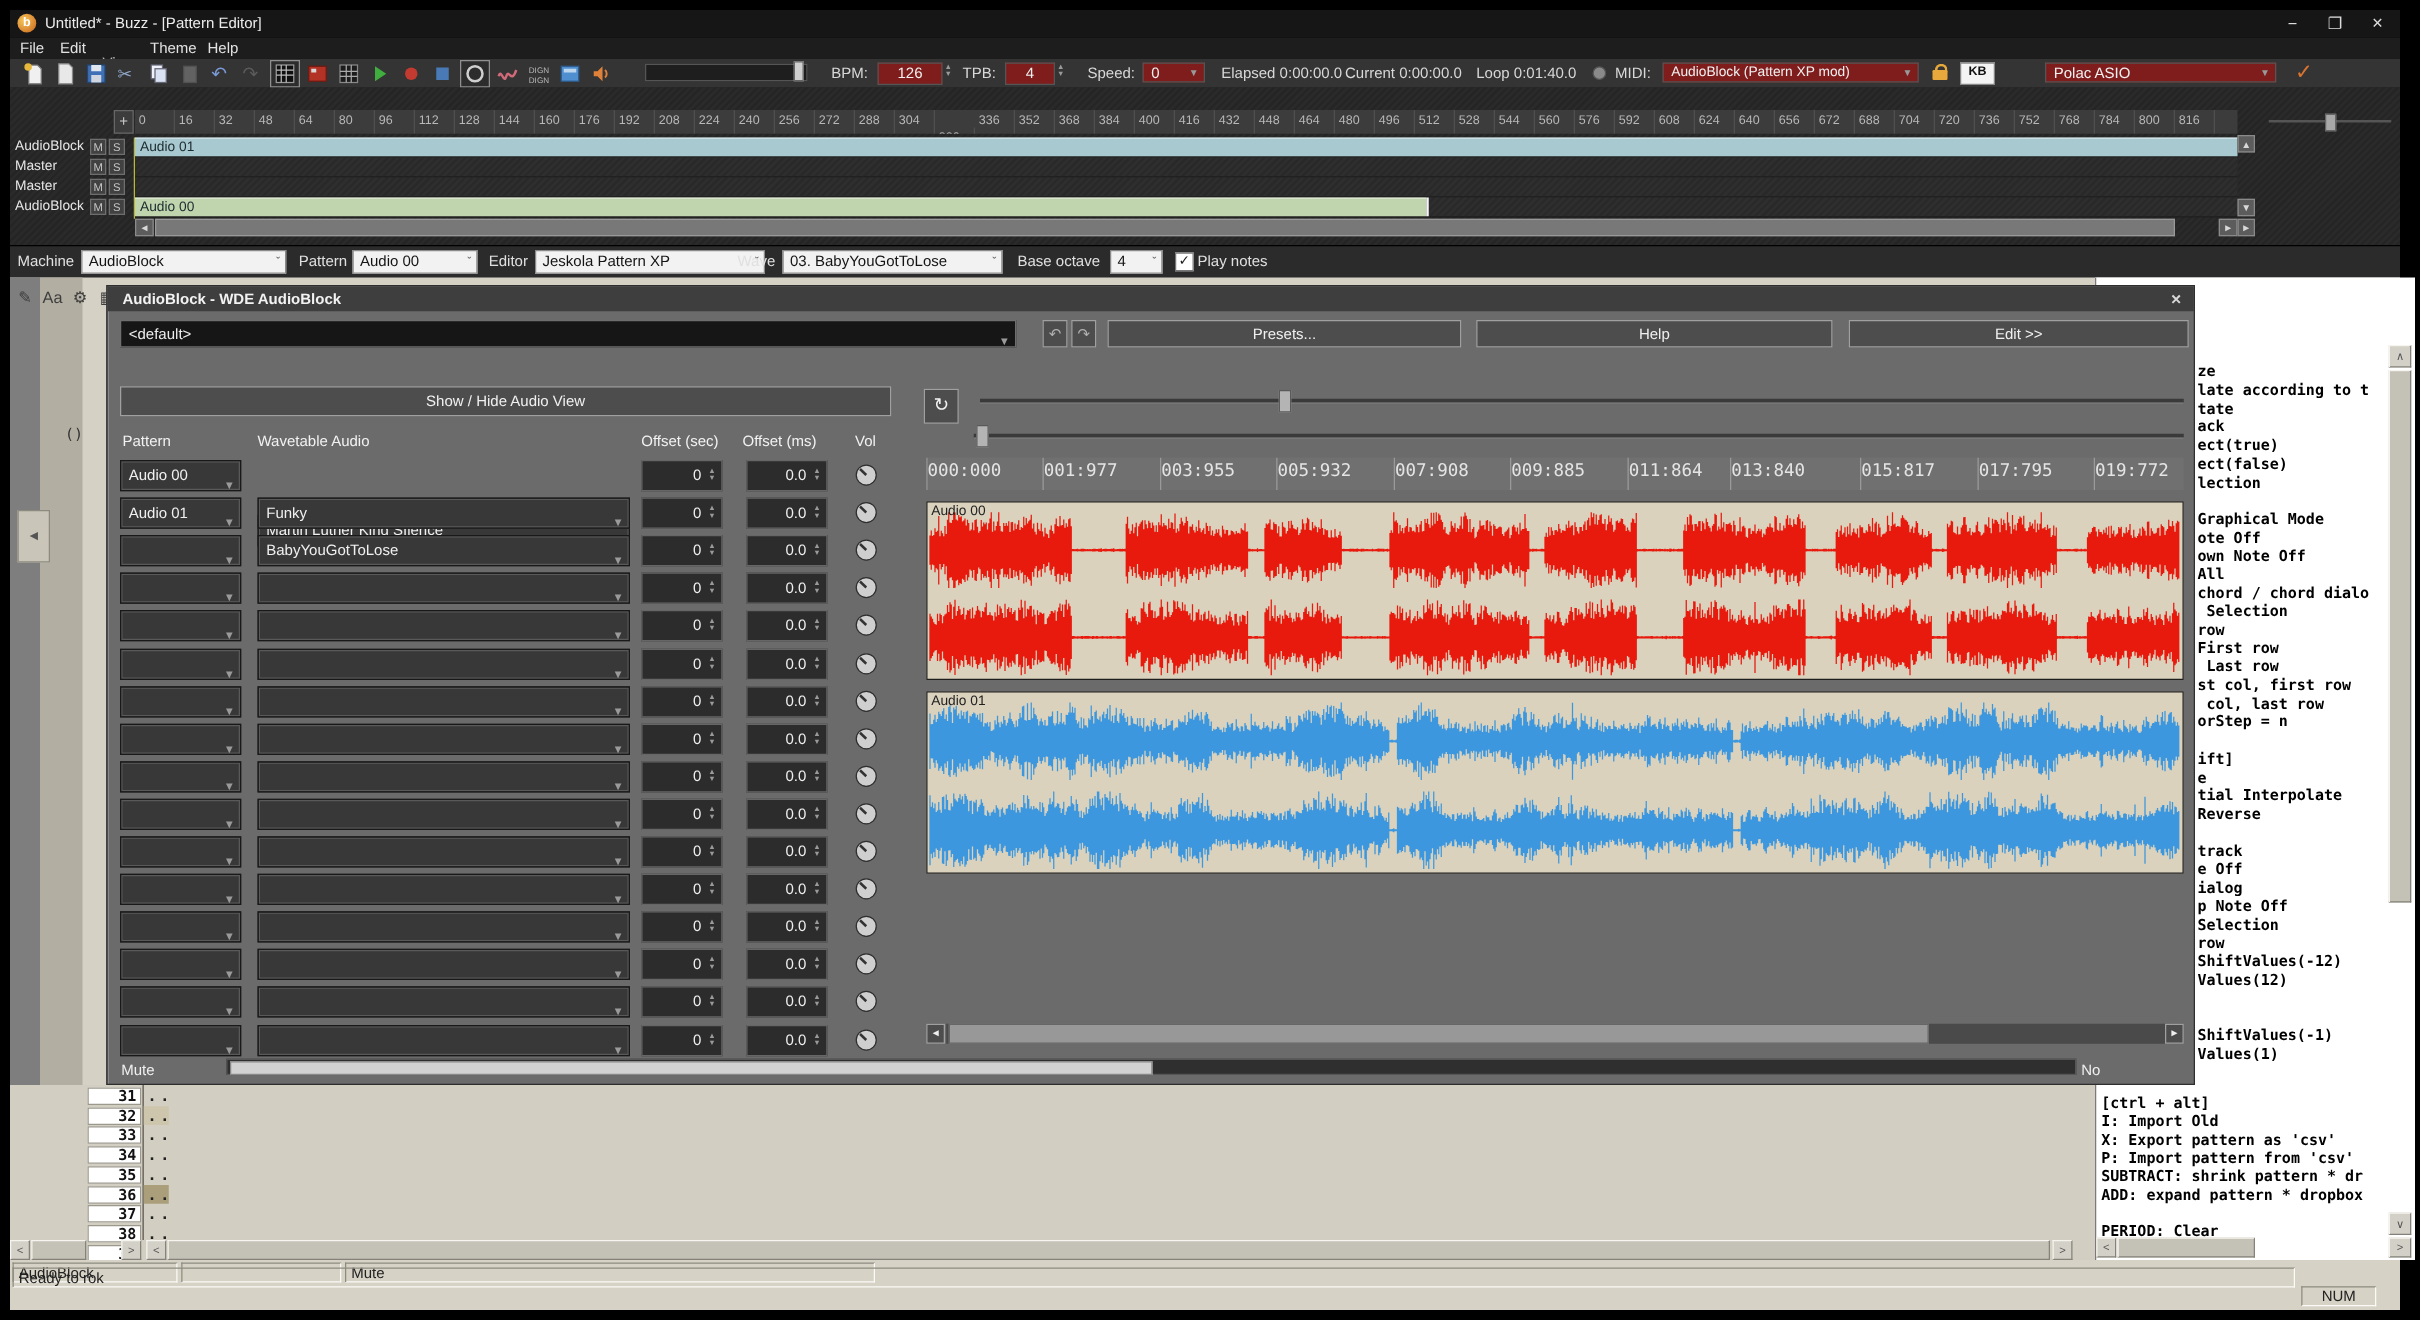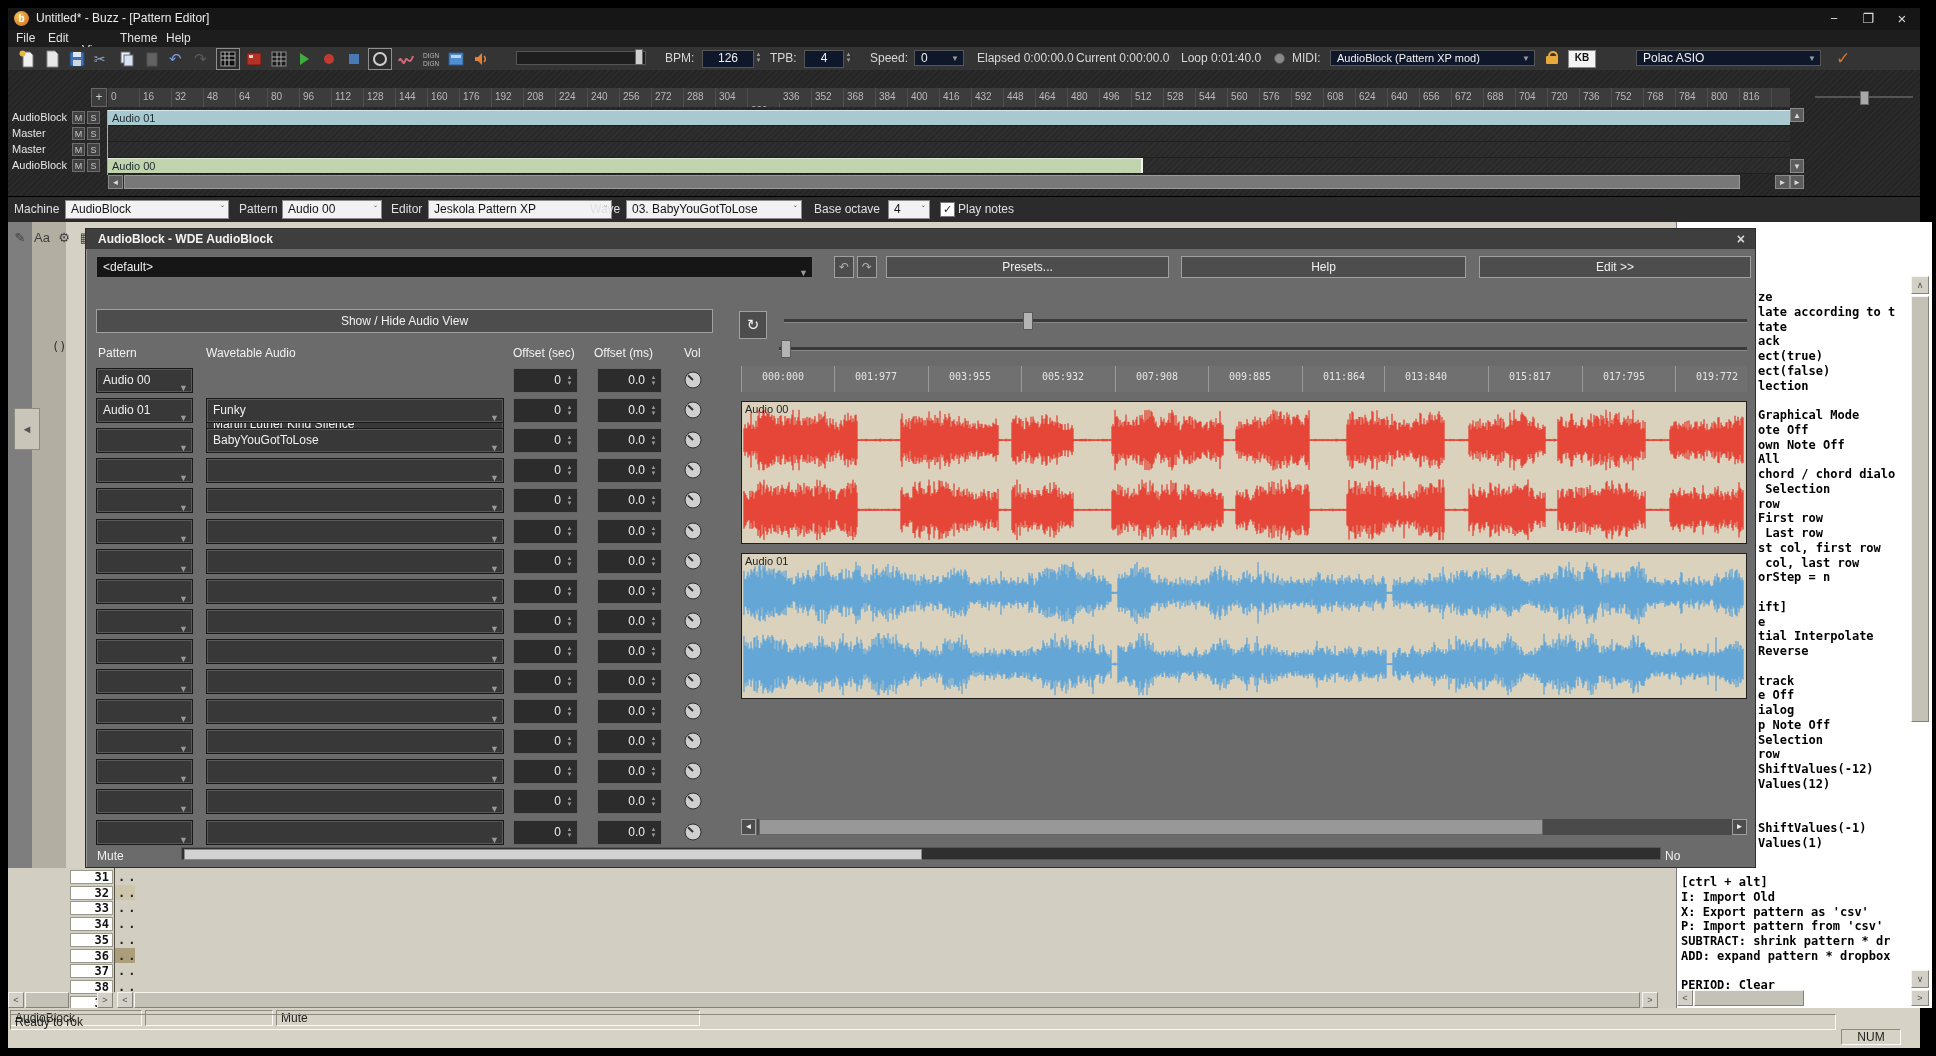--- a/index.html
+++ b/index.html
@@ -12,21 +12,21 @@
             color:#fff;font-weight:bold;font-size:10px;text-align:center;line-height:15px;}
   .winbtn{top:2px;width:28px;height:18px;text-align:center;line-height:17px;font-size:13px;color:#dcdcdc;}
   #menubar{left:8px;top:30px;width:1912px;height:17px;background:#1d1d1d;font-size:12px;}
   .menu-item{position:absolute;top:1px;color:#e2e2e2;}
   #toolbar{left:8px;top:47px;width:1912px;height:23px;background:#343434;border-bottom:1px solid #1a1a1a;font-size:12px;}
   #tbicons{left:8px;top:1px;height:21px;display:flex;align-items:center;gap:3px;}
   .tbicon{width:22px;height:20px;display:flex;align-items:center;justify-content:center;}
   .tbicon.pressed{border:1px solid #8f8f8f;background:#2c2c2c;}
   .tbicon.dim{opacity:.45;}
   .tbtext{color:#d8d8d8;}
-  .darkfield{background:#0f172a;border:1px solid #555;color:#f0f0f0;text-align:center;}
+  .darkfield{background:#7f1d1d;border:1px solid #555;color:#f0f0f0;text-align:center;}
   .spincol{position:absolute;color:#9a9a9a;font-size:6px;line-height:6px;text-align:center;width:9px;}
   #tb-volume-track{background:#1e1e1e;border:1px solid #555;height:12px;width:128px;}
   #tb-volume-thumb{position:absolute;right:3px;top:-2px;width:6px;height:14px;background:#cfcfcf;border:1px solid #666;}
   .ledcircle{width:9px;height:9px;border-radius:50%;background:#8a8a8a;border:1px solid #555;}
   .kbbtn{background:#f4f4f4;border:1px solid #888;color:#111;font-weight:bold;font-size:10px;text-align:center;line-height:14px;}
   .lockbody{position:absolute;left:0;top:5px;width:12px;height:8px;background:#e8a93c;border-radius:1px;}
   .lockarc{position:absolute;left:2px;top:0;width:6px;height:6px;border:2px solid #e8a93c;border-bottom:none;border-radius:5px 5px 0 0;}
   .checkmark{color:#d8742f;font-weight:bold;font-size:17px;}
   
   #sequencer{left:8px;top:70px;width:1912px;height:126px;background:repeating-linear-gradient(135deg,#2a2a2a 0 2px,#252525 2px 4px);}
@@ -66,21 +66,21 @@
   #dlg-title{left:0;top:0;width:100%;height:20px;background:#3e3e3e;color:#f2f2f2;font-weight:bold;line-height:20px;}
   .dbtn{position:absolute;background:#4d4d4d;border:1px solid #a0a0a0;color:#f0f0f0;text-align:center;box-sizing:border-box;}
   .dcombo{position:absolute;background:#161616;border:1px solid #6e6e6e;color:#ededed;box-sizing:border-box;overflow:hidden;white-space:nowrap;}
   .dcombo .arr{position:absolute;right:4px;color:#9a9a9a;font-size:9px;}
   .rowcombo{background:#383838;border:1px solid #191919;box-shadow:inset 0 0 0 1px #595959;color:#f0f0f0;}
   .spinbox{position:absolute;background:#2c2c2c;border:1px solid #666;color:#f0f0f0;text-align:right;box-sizing:border-box;}
   .hdr{position:absolute;color:#f2f2f2;}
   .knob{position:absolute;width:18px;height:18px;}
   #wv-timeline{position:absolute;background:#707070;overflow:hidden;}
   .tlcell{position:absolute;top:0;height:26px;border-left:1px solid #9a9a9a;color:#e4e4e4;
-          font-family:"DejaVu Sans Mono",monospace;font-size:10px;line-height:22px;padding-left:20px;}
+          font-family:"DejaVu Sans Mono",monospace;font-size:14px;line-height:22px;padding-left:0;}
   .wavebox{position:absolute;background:#dad2bd;border:1px solid #1e1e1e;box-sizing:border-box;}
   .wavelabel{position:absolute;left:3px;top:1px;color:#222;font-size:11px;z-index:2;}
   .hsl-track{position:absolute;height:3px;background:#3a3a3a;border-bottom:1px solid #888;}
   .hsl-thumb{position:absolute;width:8px;height:16px;background:#b4b4b4;border:1px solid #5a5a5a;}
   #mute-track{position:absolute;background:#2f2f2f;border:1px solid #575757;height:13px;box-sizing:border-box;}
   #mute-fill{position:absolute;top:1px;left:2px;height:9px;background:#d2d2d2;border:1px solid #888;}
   
   #patrows{left:8px;top:868px;width:1668px;height:140px;background:#d2cec1;overflow:hidden;z-index:3;}
   .numcell{position:absolute;left:62px;width:43px;height:14px;background:#fff;border:1px solid #9b988c;box-sizing:border-box;
            color:#111;font-family:"DejaVu Sans Mono",monospace;font-weight:bold;font-size:12px;text-align:right;padding-right:3px;line-height:12px;}

